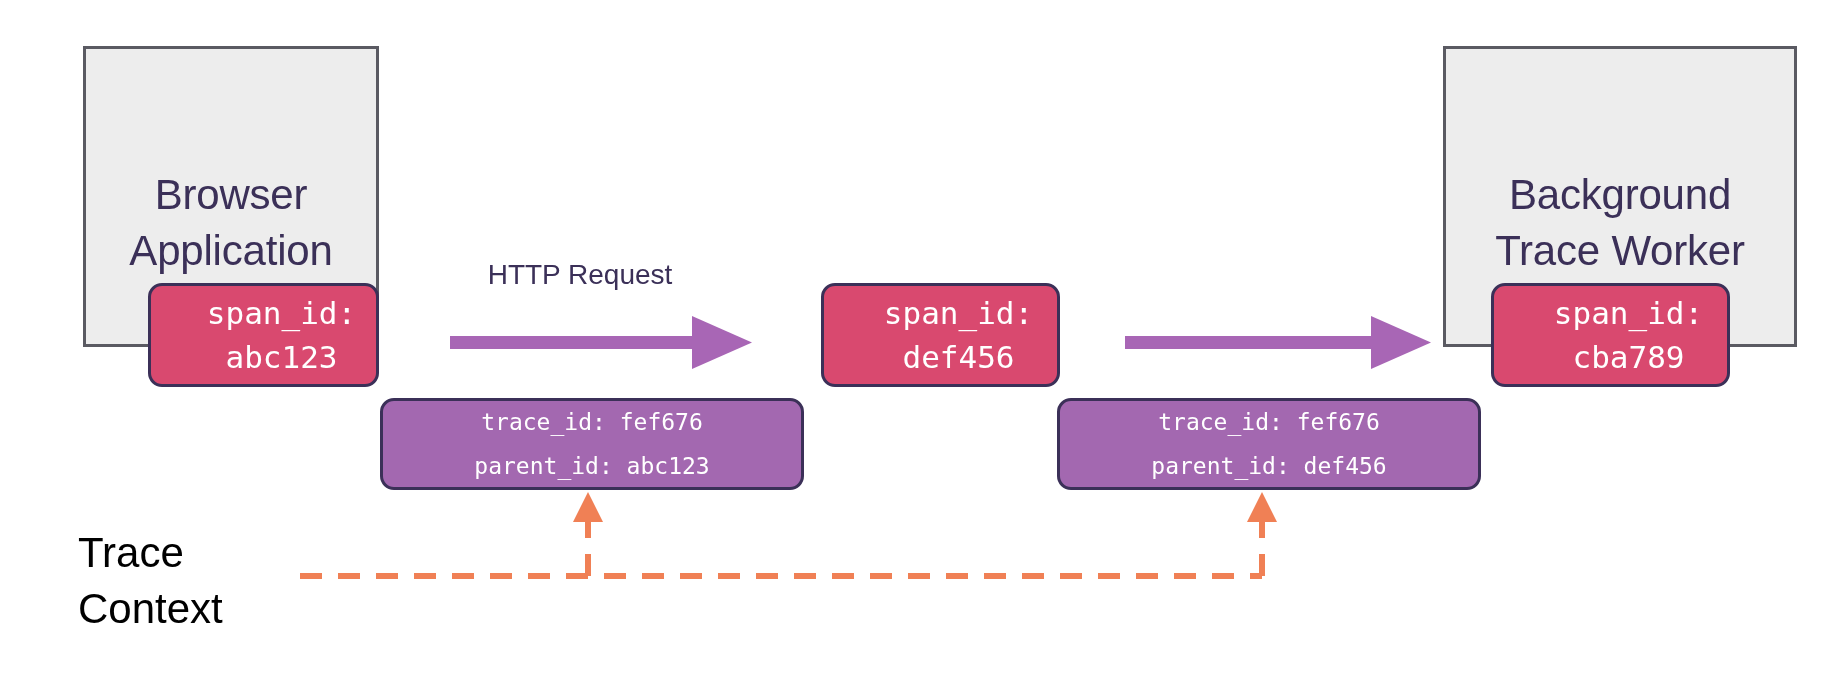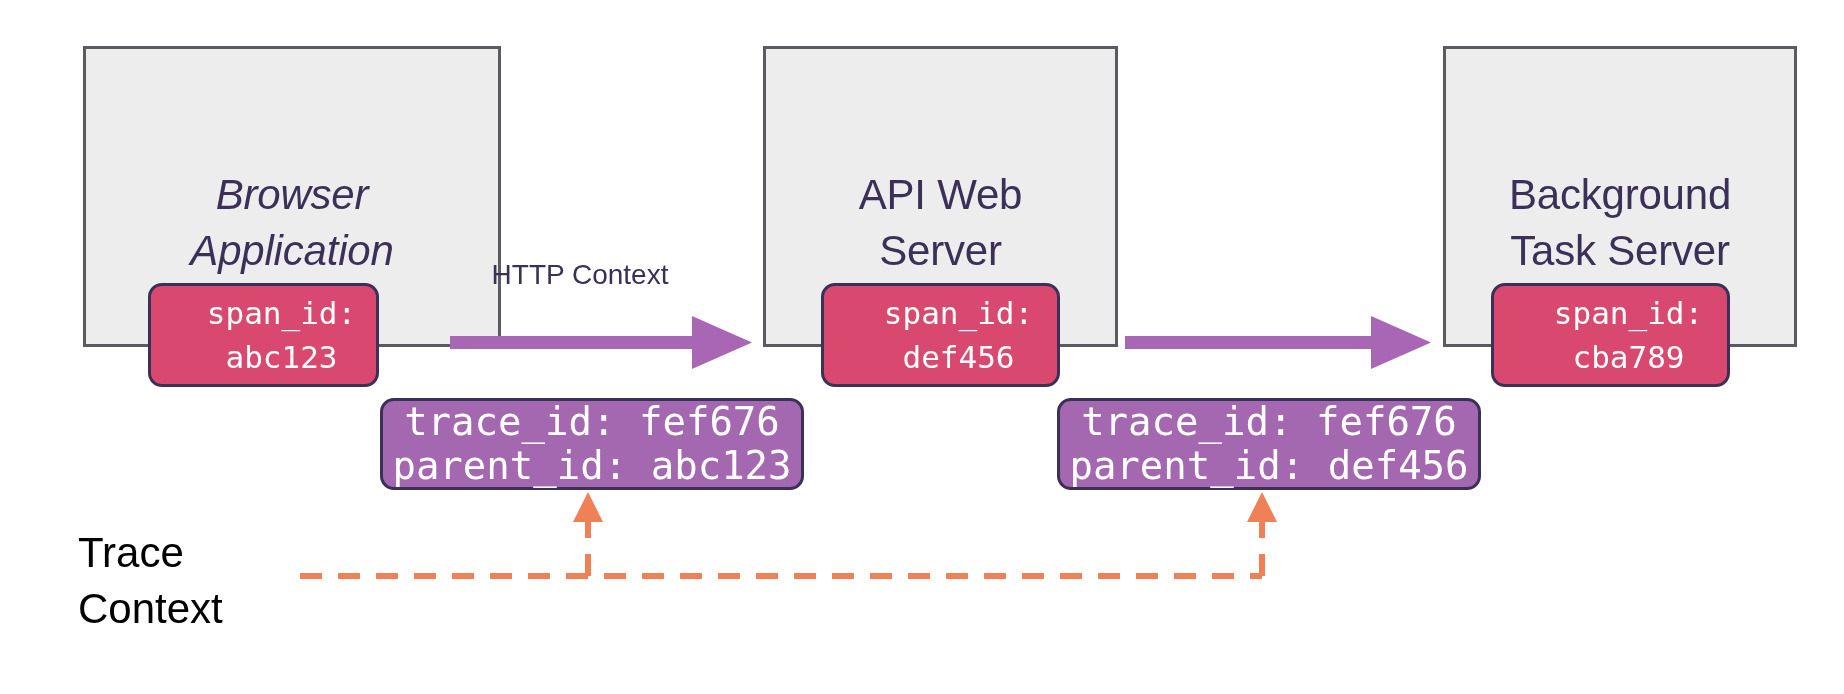--- a/index.html
+++ b/index.html
@@ -59,21 +59,21 @@
   }
   
   .ctx-badge {
     position: absolute;
     box-sizing: border-box;
     background: #a368b0;
     border: 3px solid #3b3058;
     border-radius: 14px;
     color: #ffffff;
     font-family: "DejaVu Sans Mono", monospace;
-    font-size: 39px;
+    font-size: 23px;
     line-height: 44px;
     text-align: center;
     display: flex;
     flex-direction: column;
     align-items: center;
     justify-content: center;
     white-space: pre-line;
   }
   
   .flow-label {
@@ -102,33 +102,29 @@
     width: 1844px;
     height: 694px;
     pointer-events: none;
   }
 </style>
 </head>
 <body>
 
 <div id="canvas">
 
-  <div class="service-box" style="left:83px; top:46px; width:418px; height:301px;font-style:italic;">
+  <div class="service-box" style="left:83px; top:46px; width:296px; height:301px;">
     <div class="service-title" style="top:118px;">Browser
 Application</div>
   </div>
 
-  <div class="service-box" style="left:763px; top:46px; width:355px; height:301px;">
-    <div class="service-title" style="top:118px;">API Web
-Server</div>
-  </div>
 
   <div class="service-box" style="left:1443px; top:46px; width:354px; height:301px;">
     <div class="service-title" style="top:118px;">Background
-Task Server</div>
+Trace Worker</div>
   </div>
 
   <svg class="overlay" viewBox="0 0 1844 694" xmlns="http://www.w3.org/2000/svg">
 
     <g>
       <rect x="450" y="336" width="260" height="13" fill="#a866b5"></rect>
       <polygon points="692,316 752,342.5 692,369" fill="#a866b5"></polygon>
     </g>
 
     <g>
@@ -141,21 +137,21 @@
       <path d="M 300 576 L 1262 576" stroke="#f08055" stroke-width="6" fill="none" stroke-dasharray="22 16"></path>
 
       <path d="M 588 576 L 588 515" stroke="#f08055" stroke-width="6" fill="none" stroke-dasharray="22 16"></path>
       <polygon points="588,492 603,522 573,522" fill="#f08055"></polygon>
 
       <path d="M 1262 576 L 1262 515" stroke="#f08055" stroke-width="6" fill="none" stroke-dasharray="22 16"></path>
       <polygon points="1262,492 1277,522 1247,522" fill="#f08055"></polygon>
     </g>
   </svg>
 
-  <div class="flow-label" style="left:450px; top:258px; width:260px;">HTTP Context</div>
+  <div class="flow-label" style="left:450px; top:258px; width:260px;">HTTP Request</div>
 
   <div class="span-badge" style="left:148px; top:283px; width:231px; height:104px;">
     <span>span_id:
 abc123</span>
   </div>
 
   <div class="span-badge" style="left:821px; top:283px; width:239px; height:104px;">
     <span>span_id:
 def456</span>
   </div>

